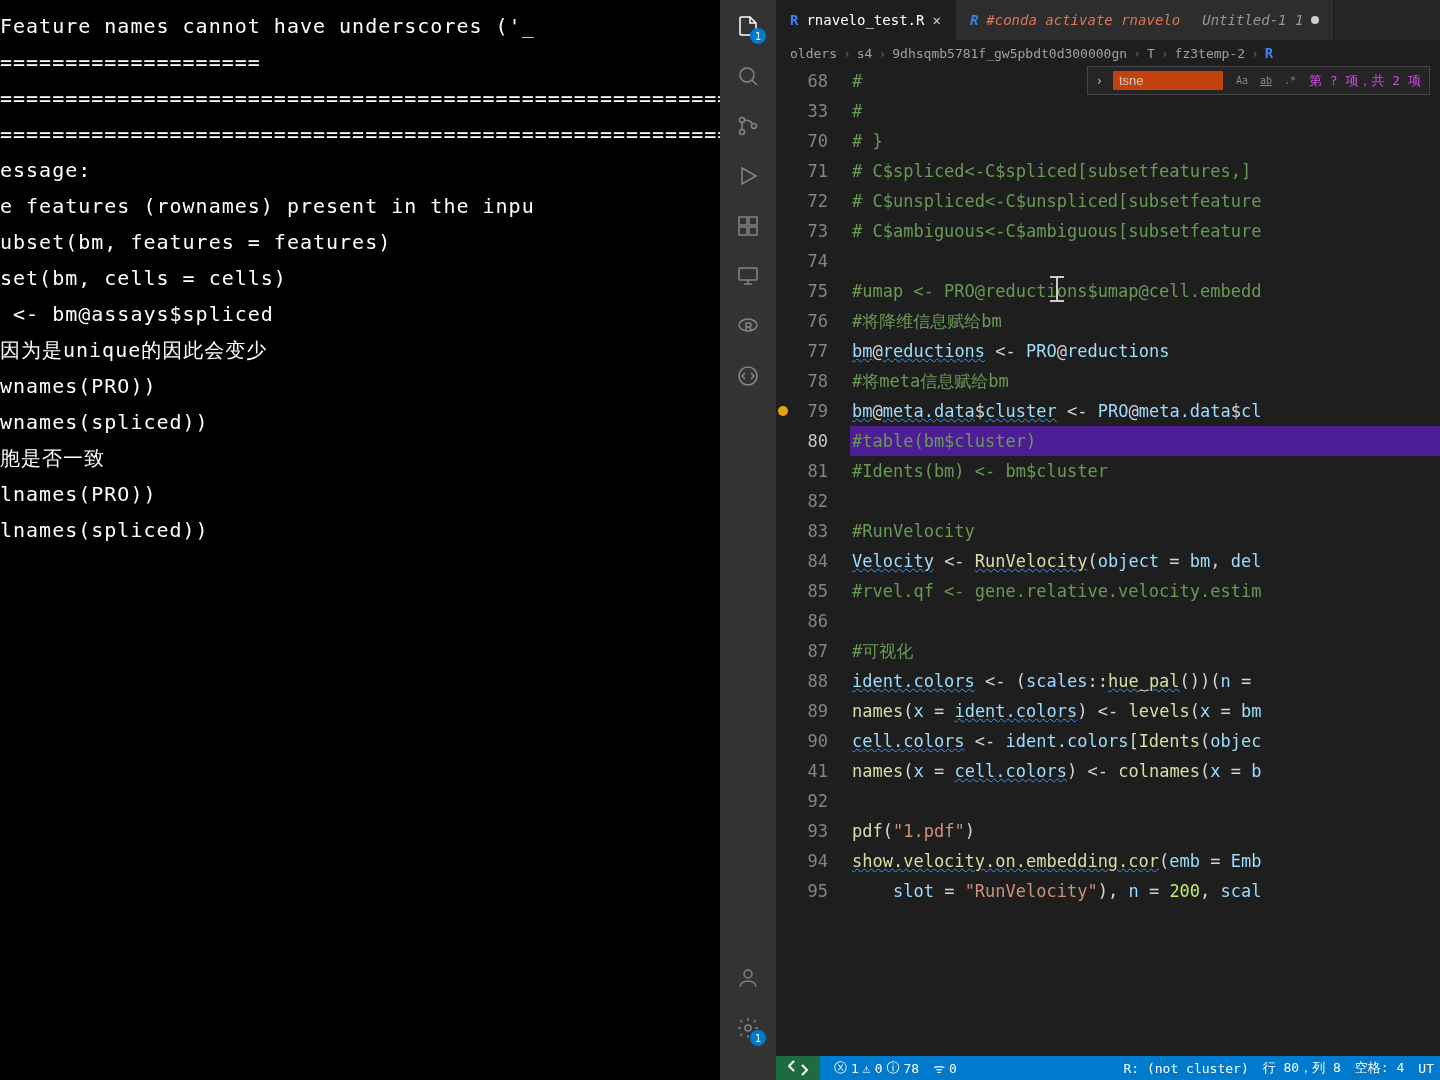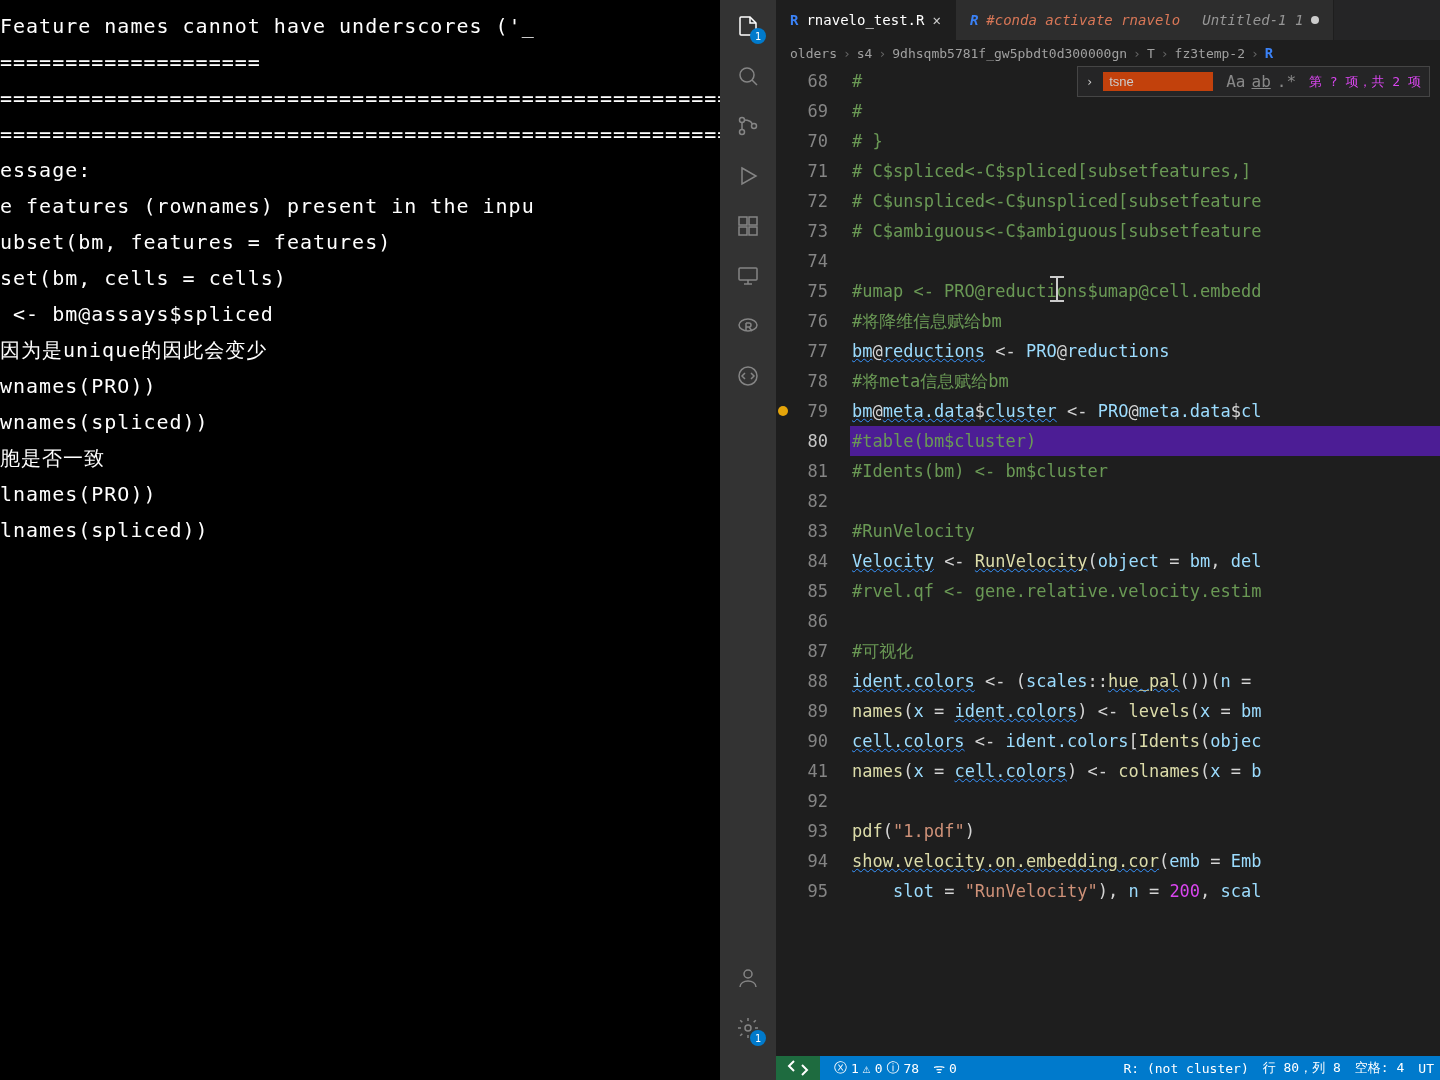--- a/index.html
+++ b/index.html
@@ -131,21 +131,21 @@
 .find-widget .chev { color: #ccc; font-size: 12px; }
 .find-widget input {
   background: #c2410c;
   border: none;
   color: #ccc;
   padding: 2px 6px;
   width: 110px;
   font-size: 13px;
   outline: none;
 }
-.find-opts { display: flex; font-size: 16px; color: #888; }
+.find-opts { display: flex; gap: 6px; font-size: 10px; color: #888; }
 .find-opt { cursor: pointer; padding: 1px 3px; }
 .find-opt.underline { text-decoration: underline; }
 .find-count { color: #d946ef; font-size: 13px; }
 .code-area {
   flex: 1;
   display: flex;
   font-size: 17px;
   line-height: 30px;
   overflow: hidden;
   position: relative;
@@ -177,21 +177,21 @@
 }
 .code-lines .cl { padding-left: 2px; }
 .code-lines .cl.active { background: #4c1d95; }
 .tk-c { color: #6a9955; }
 .tk-v { color: #9cdcfe; }
 .tk-u { color: #9cdcfe; text-decoration: underline wavy #3794ff; text-decoration-thickness: 1px; }
 .tk-op { color: #d4d4d4; }
 .tk-f { color: #dcdcaa; }
 .tk-fu { color: #dcdcaa; text-decoration: underline wavy #3794ff; text-decoration-thickness: 1px; }
 .tk-s { color: #ce9178; }
-.tk-n { color: #d946ef; }
+.tk-n { color: #bef264; }
 .tk-p { color: #d4d4d4; }
 .cursor-beam {
   position: absolute;
   top: 210px;
   left: 280px;
   width: 2px;
   height: 26px;
   color: #ccc;
   pointer-events: none;
 }
@@ -358,21 +358,21 @@
         <span class="find-opt">Aa</span>
         <span class="find-opt underline">ab</span>
         <span class="find-opt">.*</span>
       </span>
       <span class="find-count">第 ? 项，共 2 项</span>
     </div>
 
     <div class="code-area">
       <div class="gutter" id="gutter">
           <div class="ln">68</div>
-          <div class="ln">69</div>
+          <div class="ln">33</div>
           <div class="ln">70</div>
           <div class="ln">71</div>
           <div class="ln">72</div>
           <div class="ln">73</div>
           <div class="ln">74</div>
           <div class="ln">75</div>
           <div class="ln">76</div>
           <div class="ln">77</div>
           <div class="ln">78</div>
           <div class="ln bp">79</div>

